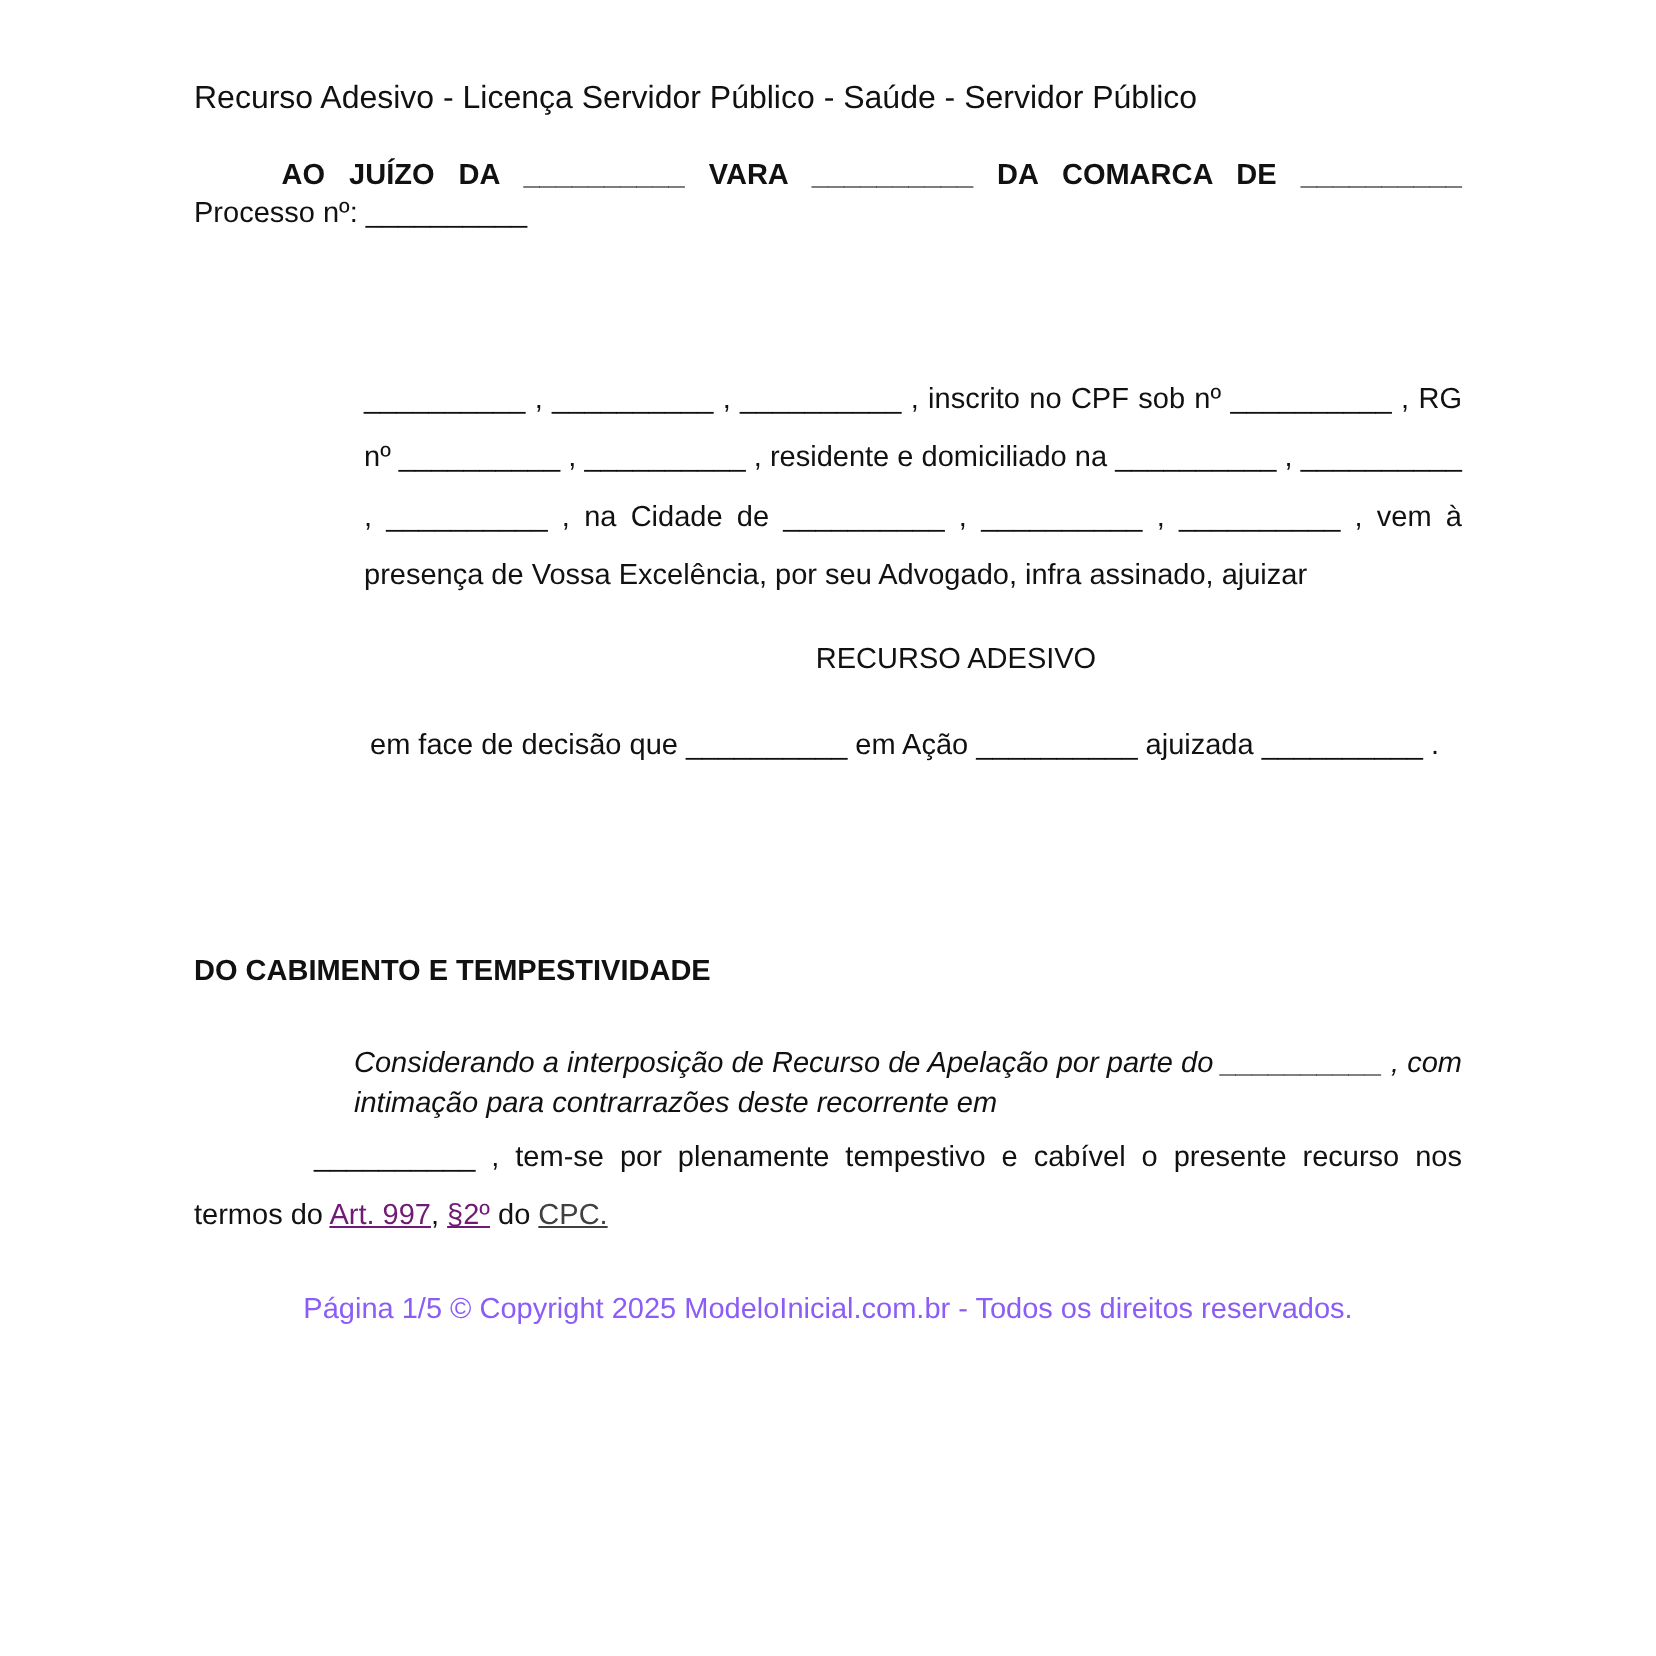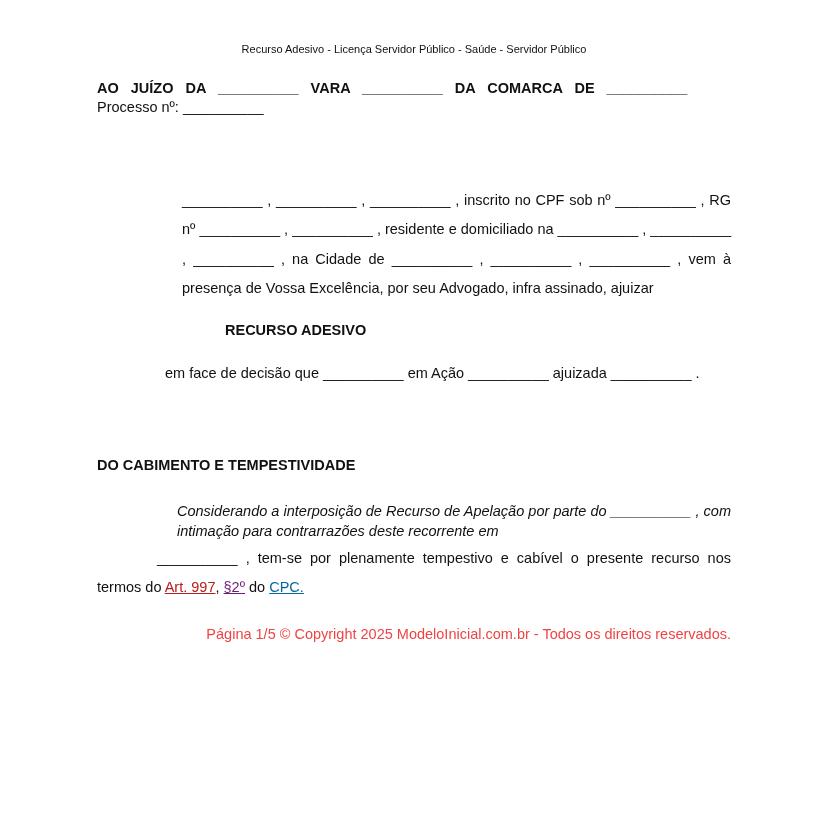--- a/index.html
+++ b/index.html
@@ -12,55 +12,55 @@
     height: 828px;
     overflow: hidden;
     font-family: "Liberation Sans", "DejaVu Sans", sans-serif;
     font-size: 14.5px;
     color: #111111;
     box-sizing: border-box;
     padding: 0 97px;
   }
   .doc-title {
     margin-top: 40px;
-    text-align: center;
-    font-size: 11px;
+    font-size: 16px;
     font-weight: 400;
     line-height: 19px;
   }
   .addressing {
     margin-top: 20px;
     font-weight: 700;
     line-height: 19px;
     word-spacing: 8px;
+    text-align: right;
   }
   .processo-line {
     line-height: 19px;
   }
   .qualification {
     margin-top: 69px;
     margin-left: 85px;
     line-height: 29.4px;
     text-align: justify;
   }
   .recurso-heading {
     margin-top: 12px;
     margin-left: 128px;
-    text-align: left;
-    font-weight: 700;
+    text-align: center;
+    font-weight: 400;
     line-height: 29.4px;
   }
   .object-paragraph {
     margin-top: 14px;
-    margin-left: 68px;
+    margin-left: 88px;
     line-height: 29.4px;
     text-align: justify;
   }
   .section-heading {
-    margin-top: 63px;
+    margin-top: 84px;
     font-weight: 700;
     line-height: 29.4px;
   }
   .tempestivity-a {
     margin-top: 20px;
     margin-left: 80px;
     line-height: 20.6px;
     text-align: justify;
     font-style: italic;
   }
@@ -69,23 +69,23 @@
     text-indent: 60px;
     line-height: 29.4px;
     text-align: justify;
   }
   .doc-link {
     text-decoration: underline;
     cursor: pointer;
   }
   .page-footer {
     margin-top: 22px;
-    text-align: right;
+    text-align: center;
     line-height: 19px;
-    color: #ef4444;
+    color: #8b5cf6;
   }
 </style>
 </head>
 <body>
 
 <div class="doc-title">Recurso Adesivo - Licença Servidor Público - Saúde - Servidor Público</div>
 
 <div class="addressing">AO JUÍZO DA __________ VARA __________ DA COMARCA DE __________</div>
 
 <div class="processo-line">Processo nº:  __________</div>
@@ -94,16 +94,16 @@
 
 <div class="recurso-heading">RECURSO ADESIVO</div>
 
 <div class="object-paragraph">em face de decisão que __________ em Ação __________ ajuizada __________ .</div>
 
 <div class="section-heading">DO CABIMENTO E TEMPESTIVIDADE</div>
 
 <div class="tempestivity-a">Considerando a interposição de Recurso de Apelação por parte do __________ , com intimação para contrarrazões deste recorrente em</div>
 
 <div class="tempestivity-b">
-  <span>__________ , tem-se por plenamente tempestivo e cabível o presente recurso nos termos do </span><span class="doc-link" style="color: #b91c1c; text-decoration: underline;">Art. 997</span><span>, </span><span class="doc-link" style="color: #701a75;">§2º</span><span> do </span><span class="doc-link" style="color: #0369a1;">CPC.</span>
+  <span>__________ , tem-se por plenamente tempestivo e cabível o presente recurso nos termos do </span><span class="doc-link" style="color: #701a75; text-decoration: underline;">Art. 997</span><span>, </span><span class="doc-link" style="color: #701a75;">§2º</span><span> do </span><span class="doc-link" style="color: #404040;">CPC.</span>
 </div>
 
 <div class="page-footer">Página 1/5 © Copyright 2025 ModeloInicial.com.br - Todos os direitos reservados.</div>
 
 </body></html>

